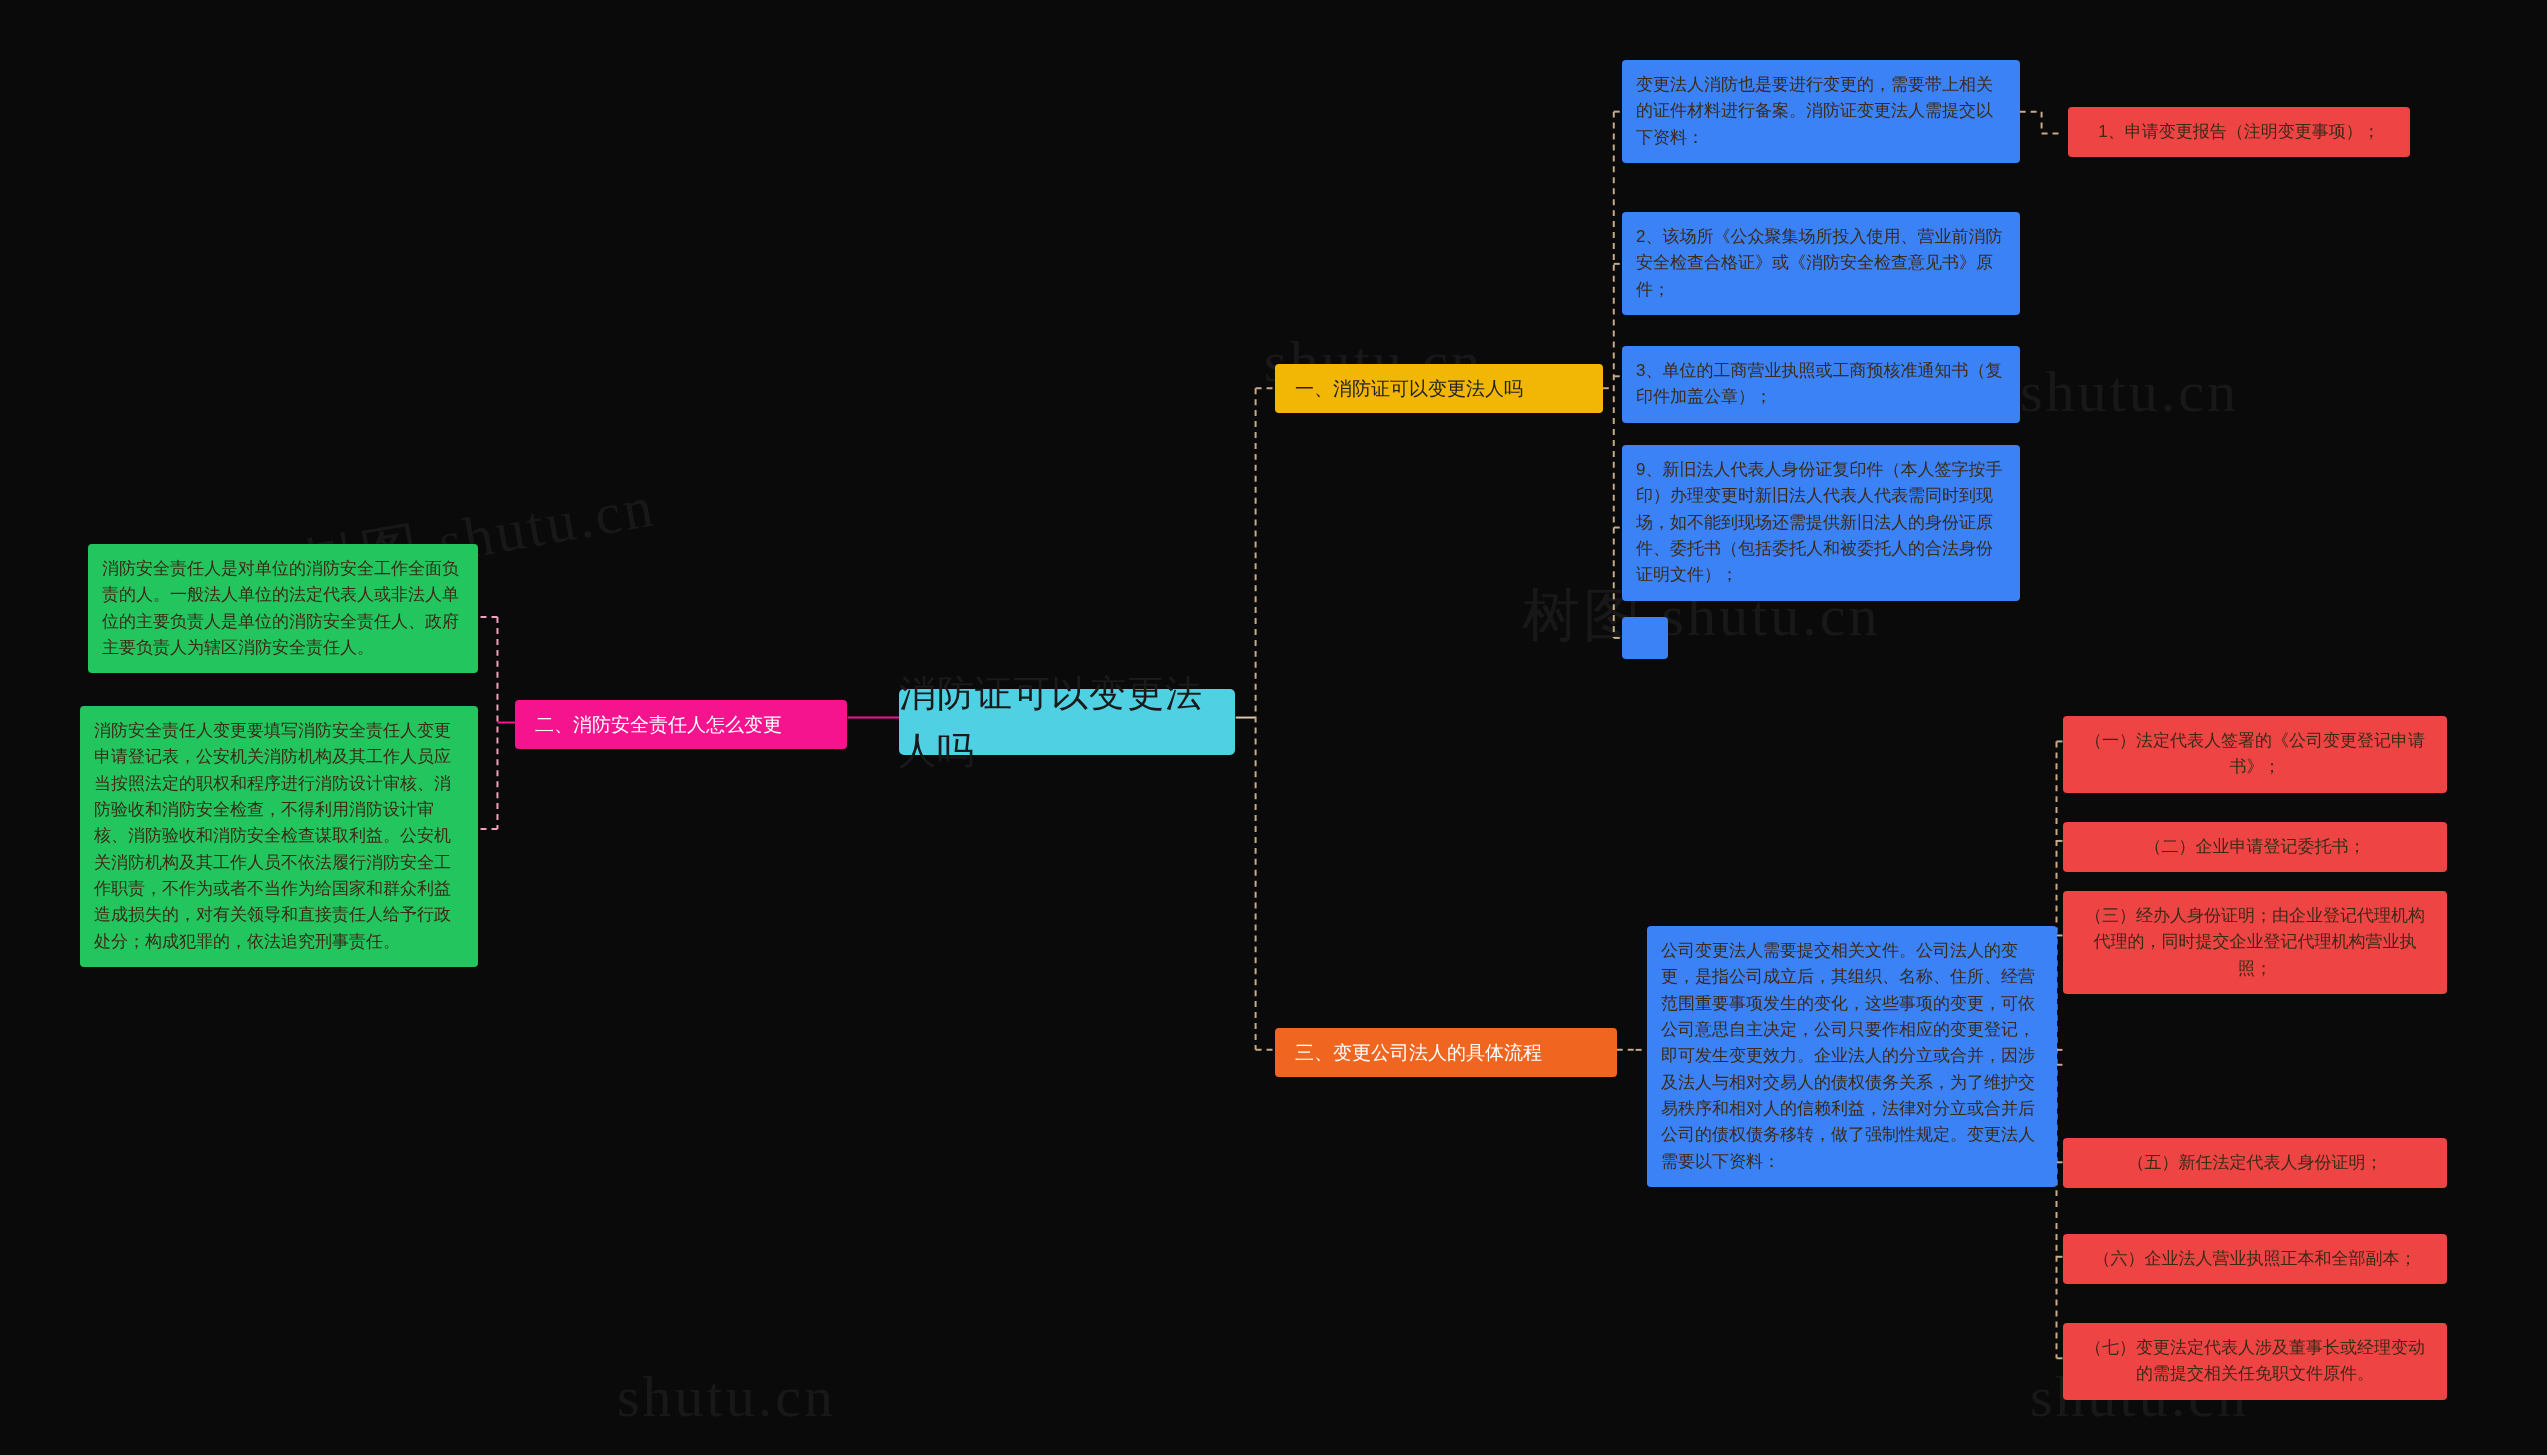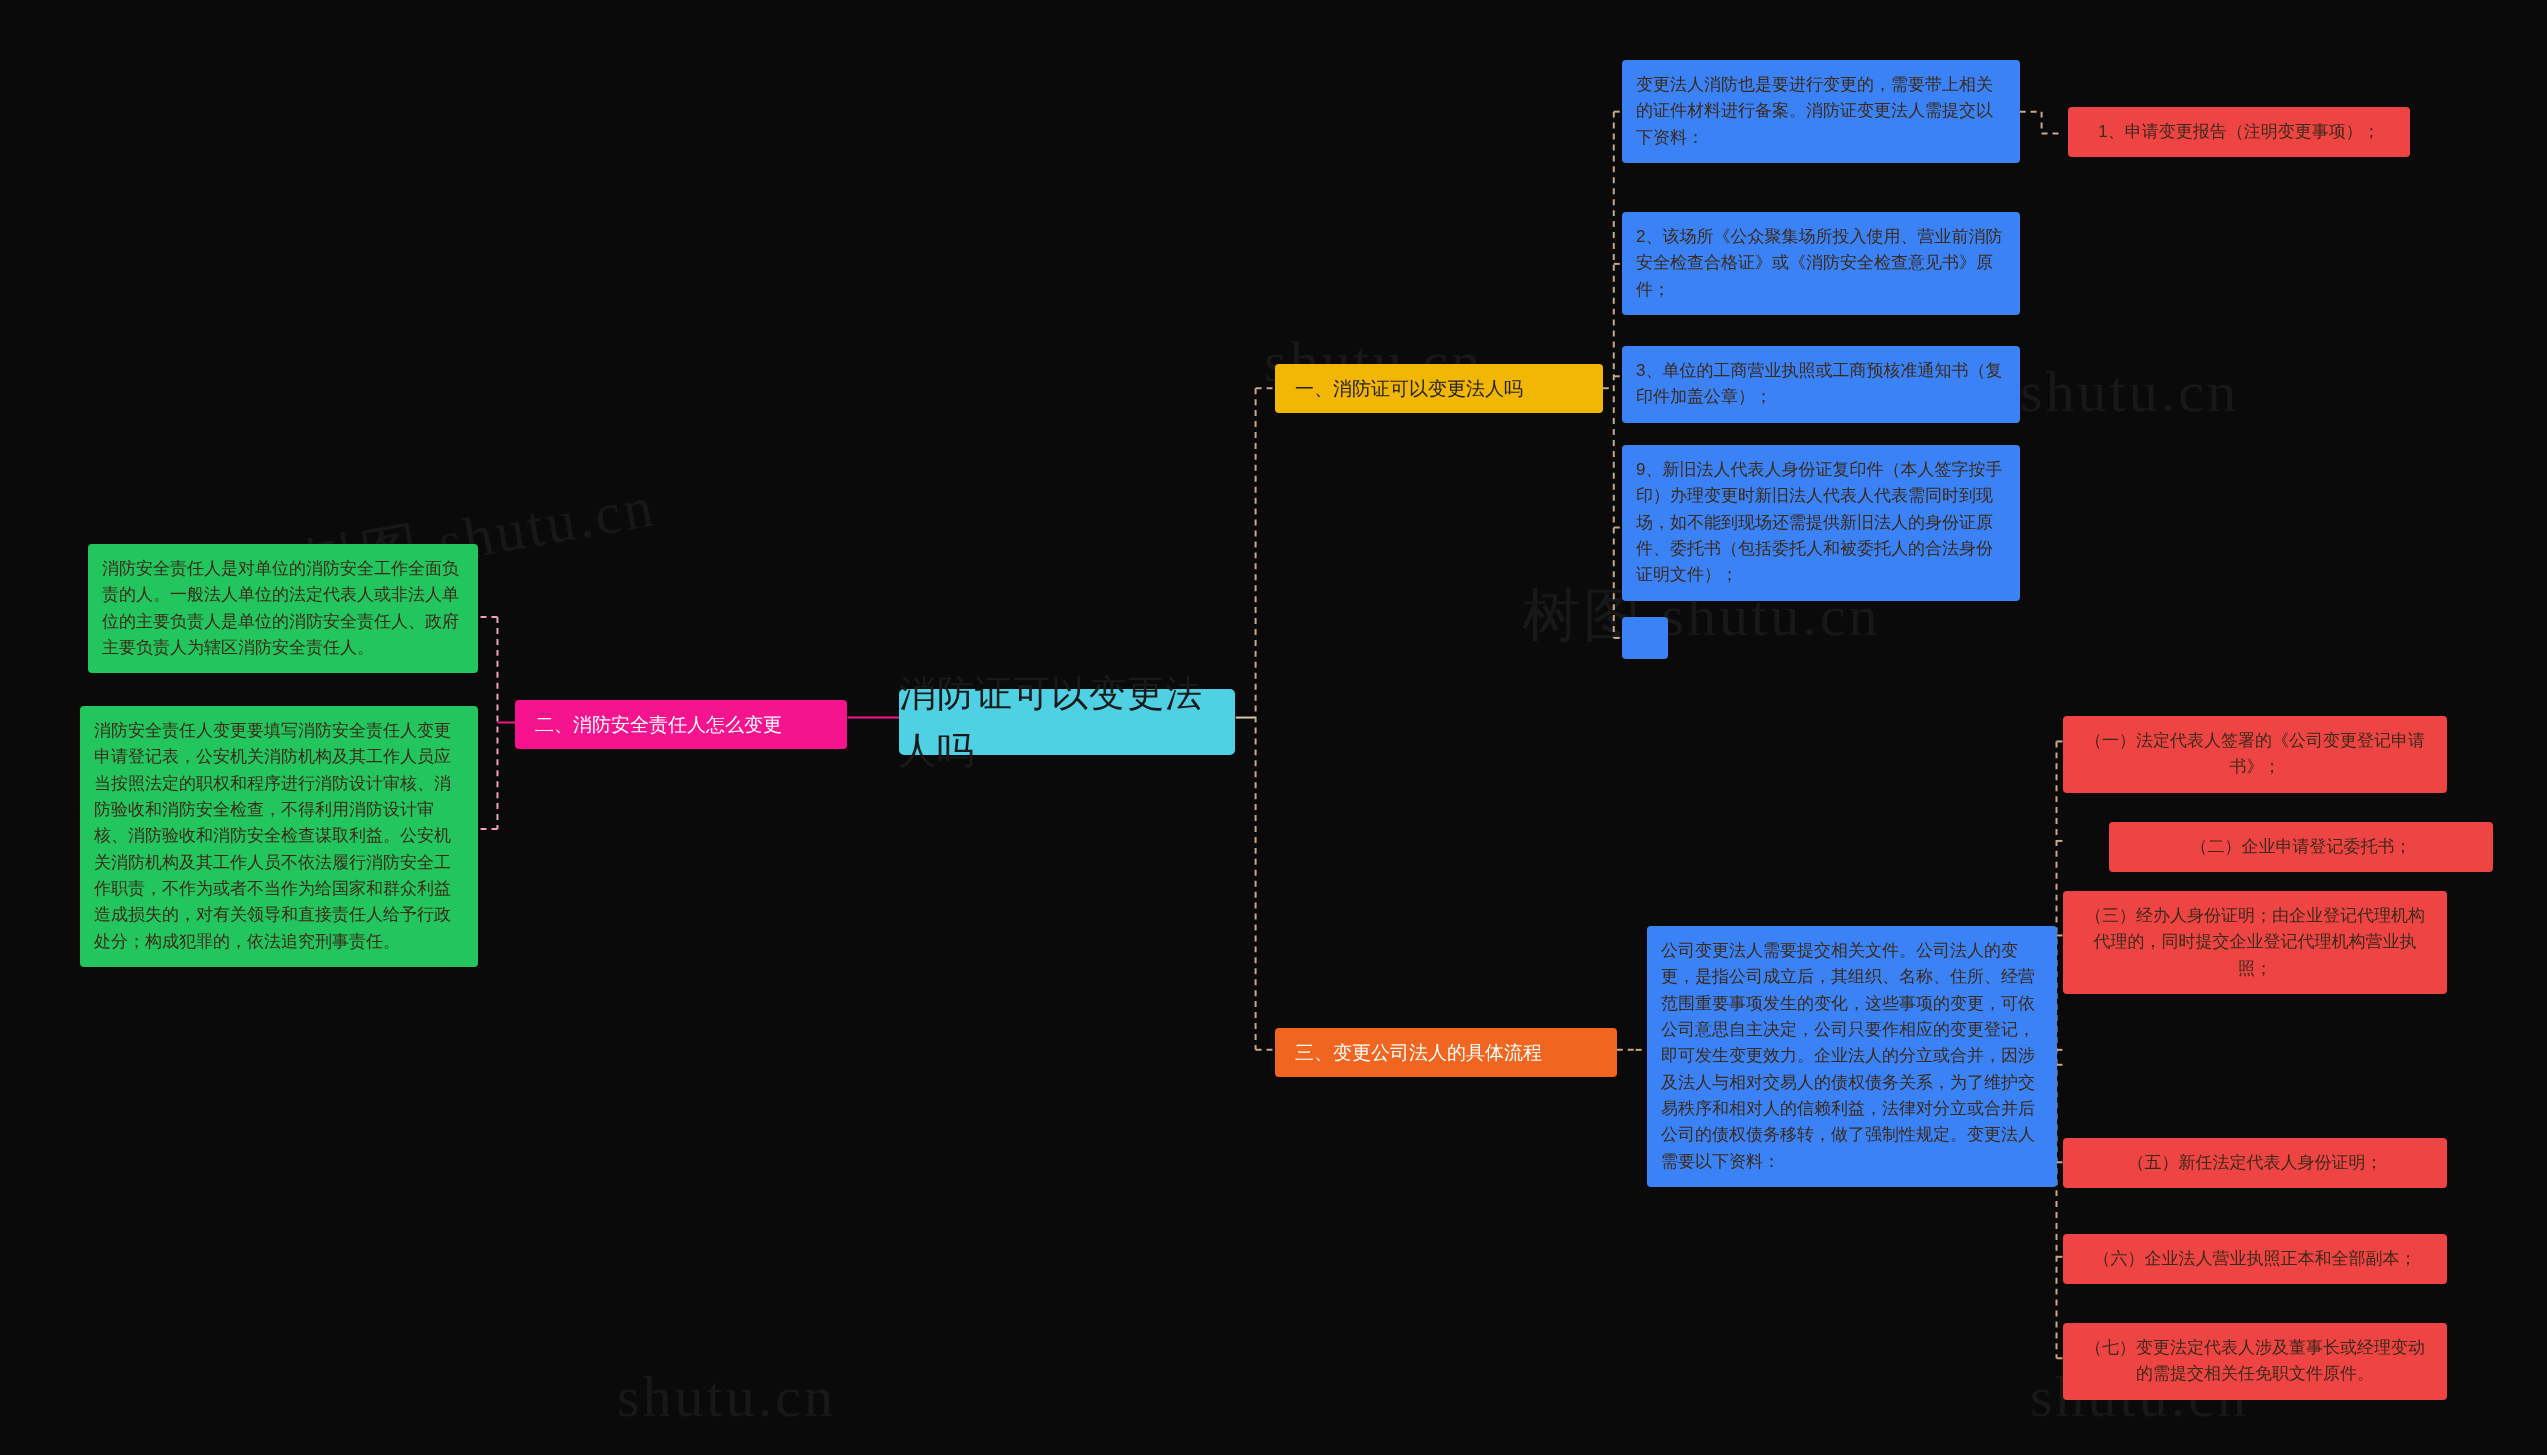--- a/index.html
+++ b/index.html
@@ -71,21 +71,21 @@
   .a4 { left: 1622px; top: 617px; width: 46px; height: 42px; }
   .a0sub { left: 2068px; top: 107px; width: 342px; }
 
   
   .b0 { left: 88px;  top: 544px; width: 390px; }
   .b1 { left: 80px;  top: 706px; width: 398px; }
 
   
   .c0 { left: 1647px; top: 926px; width: 410px; }
   .c1 { left: 2063px; top: 716px; width: 384px; }
-  .c2 { left: 2063px; top: 822px; width: 384px; margin-left: 46px; }
+  .c2 { left: 2063px; top: 822px; width: 384px; }
   .c3 { left: 2063px; top: 891px; width: 384px; }
   .c4 { left: 2063px; top: 1017px; width: 384px; }
   .c5 { left: 2063px; top: 1138px; width: 384px; }
   .c6 { left: 2063px; top: 1234px; width: 384px; }
   .c7 { left: 2063px; top: 1323px; width: 384px; }
 
   svg.links {
     position: absolute; left: 0; top: 0;
     width: 2547px; height: 1456px;
     pointer-events: none;

